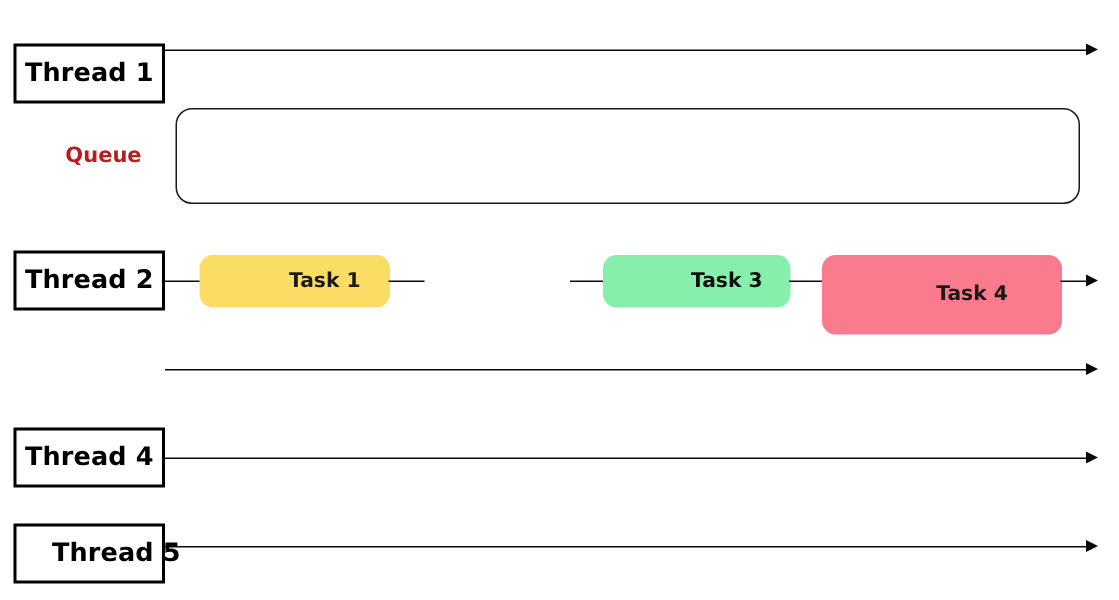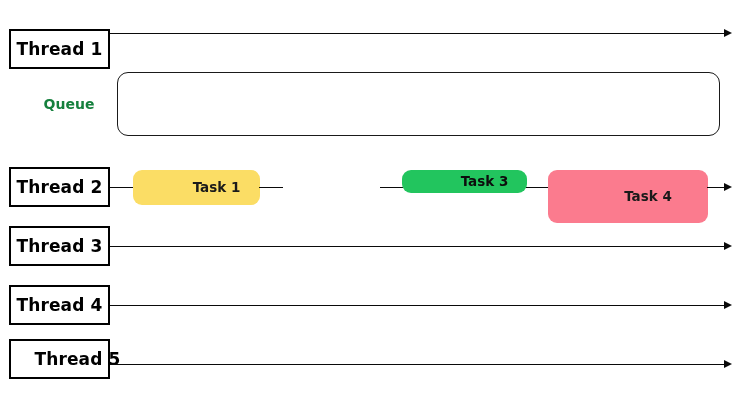--- a/index.html
+++ b/index.html
@@ -39,21 +39,21 @@
   }
 
   
   .queue-label {
     position: absolute;
     left: 38px;
     width: 62px;
     text-align: center;
     font-size: 14px;
     font-weight: 600;
-    color: #15803d;
+    color: #b91c1c;
     white-space: nowrap;
   }
 
   
   .queue-box {
     position: absolute;
     box-sizing: border-box;
     border: 1.6px solid #1a1a1a;
     border-radius: 11px;
     background: #ffffff;
@@ -122,44 +122,41 @@
 
   <div class="task-box" style="left:133px; top:170px; width:127px; height:35px; background:#FBDD65;">
     <span class="task-label" style="color:#1a1a1a;">Task 1</span>
   </div>
 
   <div class="connector" style="left:259px; top:187px; width:24px;"></div>
 
 
   <div class="connector" style="left:380px; top:187px; width:23px;"></div>
 
-  <div class="task-box" style="left:402px; top:170px; width:125px; height:23px; background:#22c55e;">
+  <div class="task-box" style="left:402px; top:170px; width:125px; height:35px; background:#86efac;">
     <span class="task-label" style="color:#0d0d0d;">Task 3</span>
   </div>
 
   <div class="connector" style="left:526px; top:187px; width:23px;"></div>
 
   <div class="task-box" style="left:548px; top:170px; width:160px; height:53px; background:#FB7B8E;">
     <span class="task-label" style="color:#1a1a1a;">Task 4</span>
   </div>
 
   <div class="connector" style="left:707px; top:187px; width:19px;"></div>
   <div class="arrow-head" style="left:724px; top:182.5px;"></div>
 
-  <div class="thread-box" style="top:226px;">
-    <span class="thread-label">Thread 3</span>
-  </div>
   <div class="timeline" style="left:110px; top:246px; width:616px;"></div>
   <div class="arrow-head" style="left:724px; top:241.5px;"></div>
 
   <div class="thread-box" style="top:285px;">
     <span class="thread-label">Thread 4</span>
   </div>
   <div class="timeline" style="left:110px; top:305px; width:616px;"></div>
   <div class="arrow-head" style="left:724px; top:300.5px;"></div>
 
-  <div class="thread-box" style="top:339px;padding-left:36px;">
+  <div class="thread-box" style="top:349px;padding-left:36px;">
     <span class="thread-label">Thread 5</span>
   </div>
   <div class="timeline" style="left:110px; top:364px; width:616px;"></div>
   <div class="arrow-head" style="left:724px; top:359.5px;"></div>
 
 </div>
 
 </body></html>

